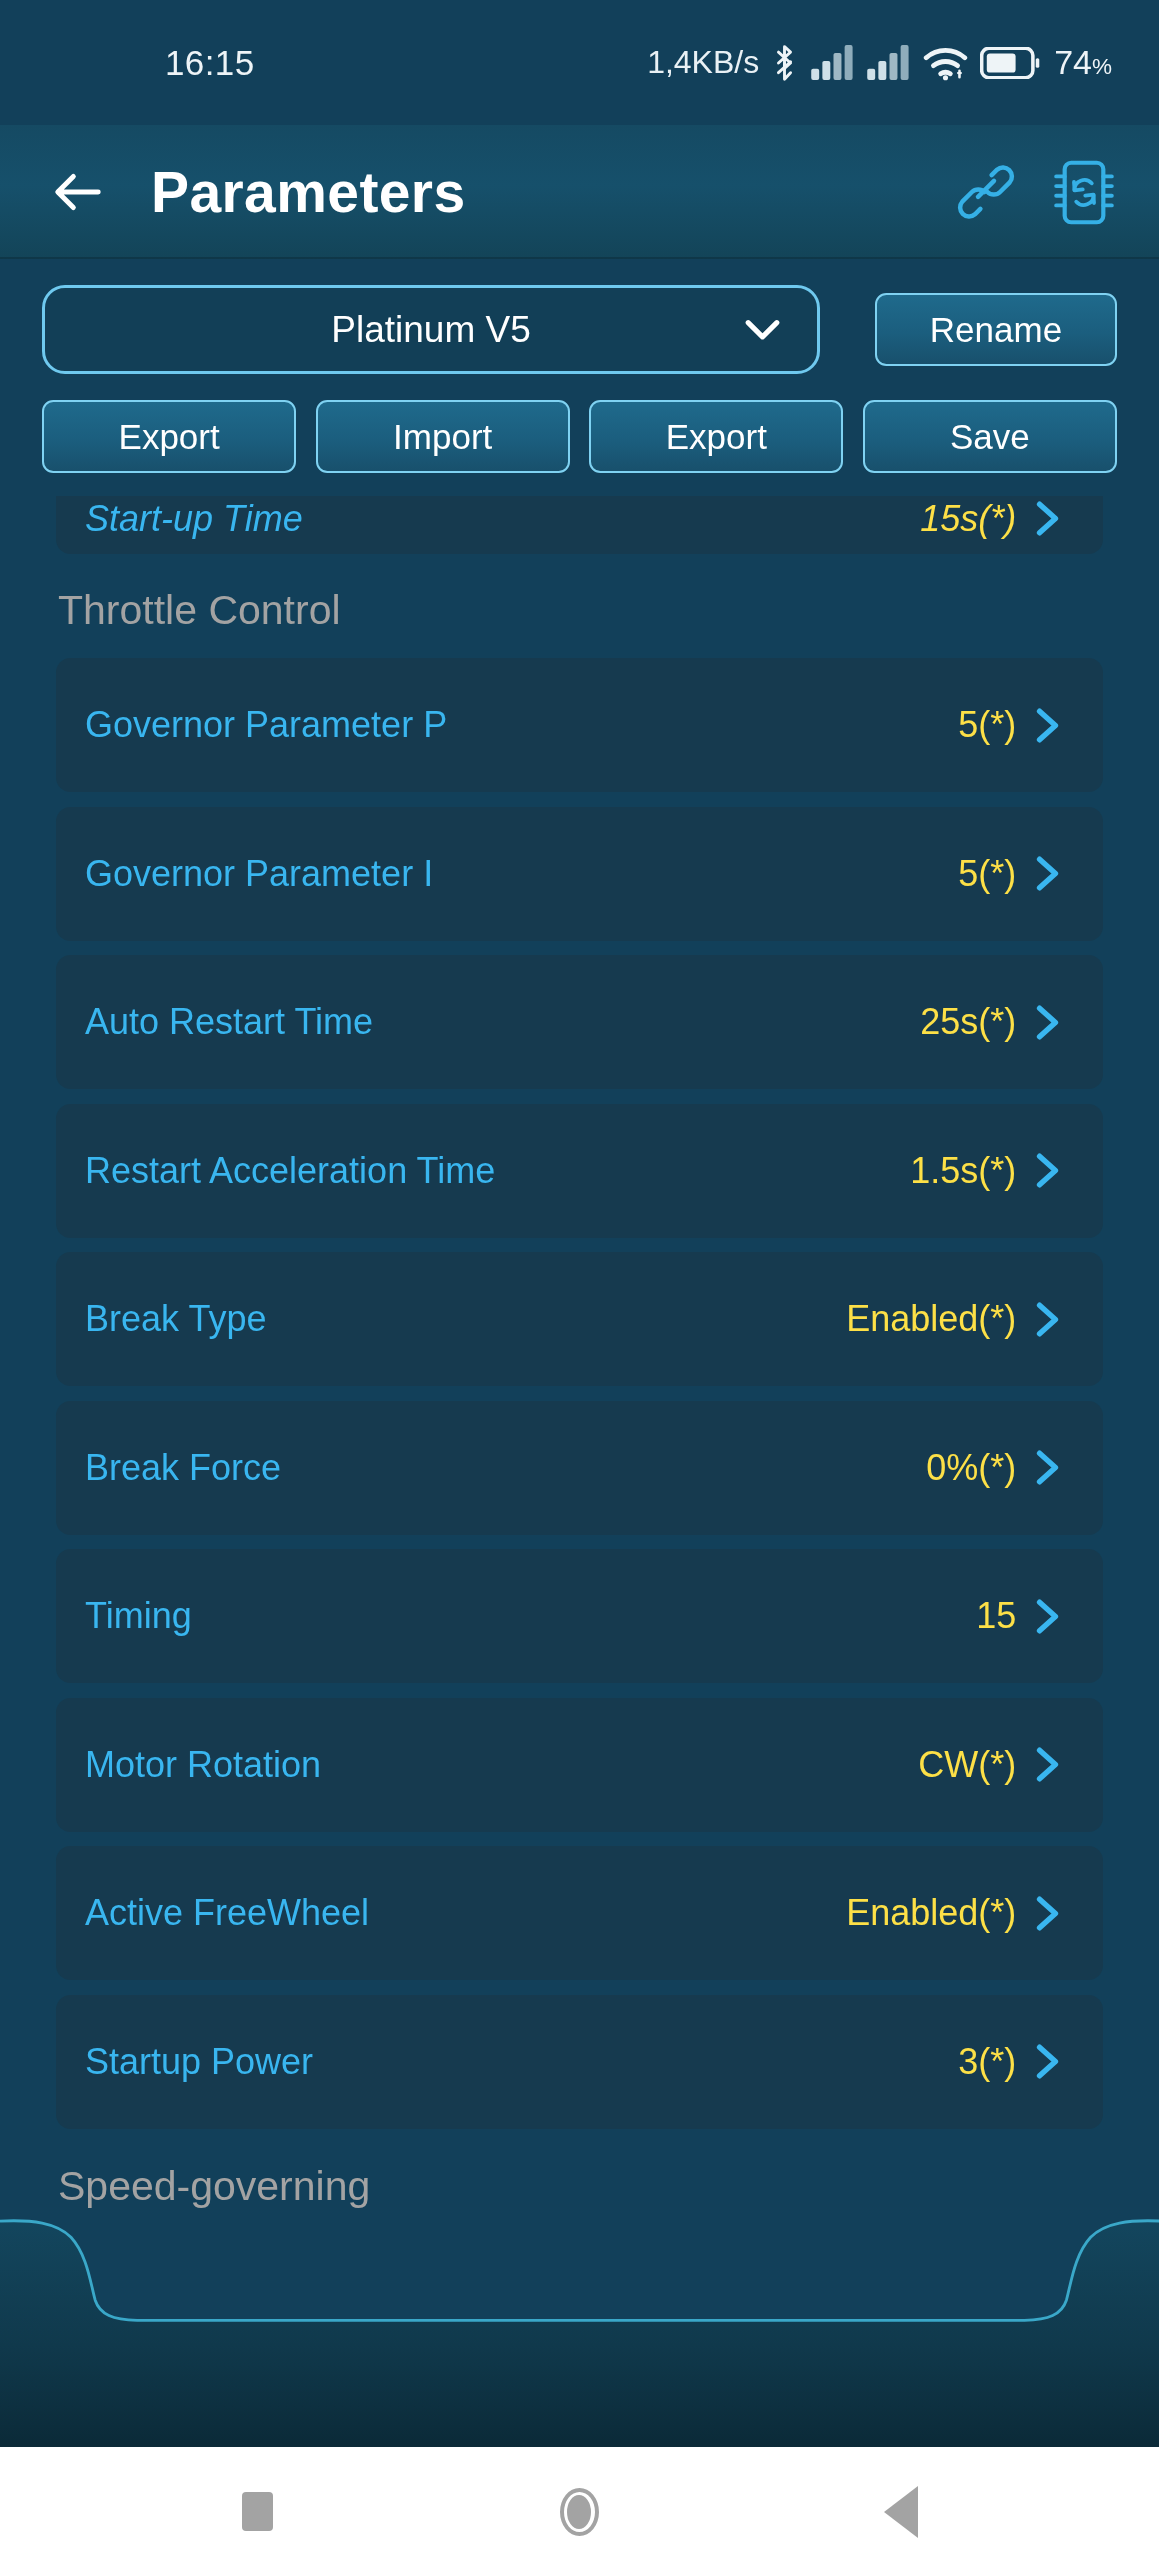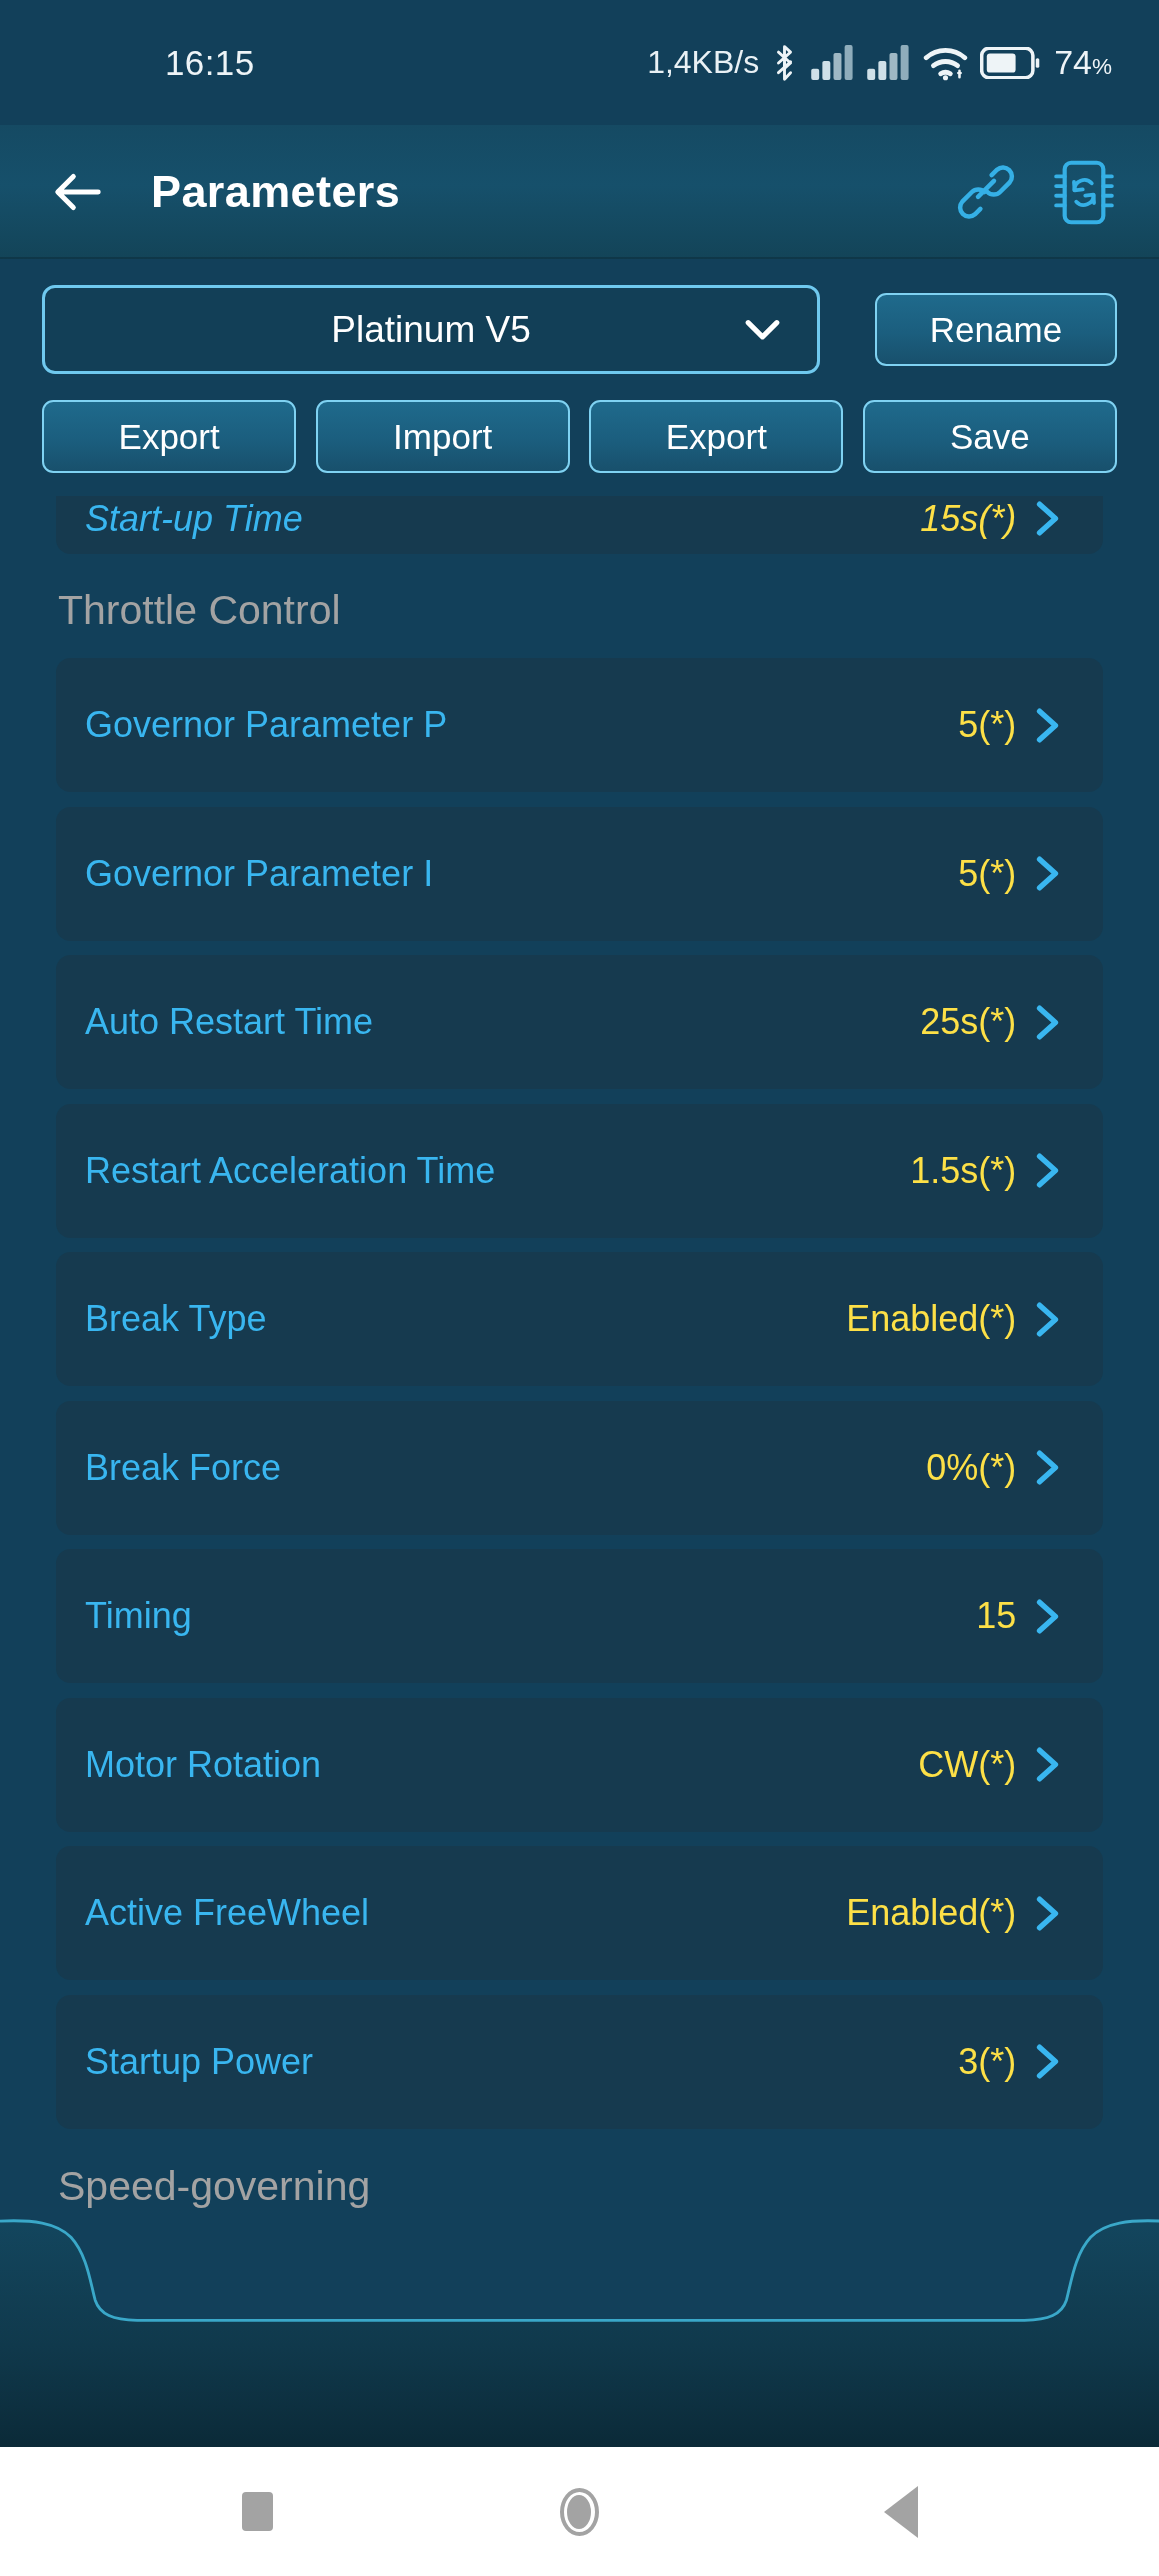--- a/index.html
+++ b/index.html
@@ -47,38 +47,38 @@
     display:flex; align-items:center;
     padding:0 42px 0 50px;
     position:relative;
   }
   .appbar::after{
     content:""; position:absolute; left:0; right:0; bottom:0; height:1.6px;
     background:rgba(0,0,0,0.18);
   }
   .back-arrow{ width:56px; height:56px; flex:0 0 auto; cursor:pointer; }
   .appbar-title{
-    color:#ffffff; font-size:45px; font-weight:bold;
+    color:#ffffff; font-size:57px; font-weight:bold;
     margin-left:45px; letter-spacing:0.4px;
   }
   .appbar-actions{ margin-left:auto; display:flex; align-items:center; gap:32px; }
   .appbar-actions .ic{ width:66px; height:66px; cursor:pointer; }
 
   
   .content{
     flex:1 1 auto; position:relative; overflow:hidden;
     background:#12405a;
   }
   .profile-row{
     display:flex; align-items:center; gap:0;
     padding:26px 42px 0 42px;
   }
   .dropdown{
     flex:1 1 auto; height:89px; margin-right:55px;
-    border:3.2px solid #6fc9ef; border-radius:13px;
+    border:3.2px solid #6fc9ef; border-radius:23px;
     background:#123f57;
     display:flex; align-items:center; justify-content:center;
     position:relative; cursor:pointer;
   }
   .dropdown-label{ color:#ffffff; font-size:37px; }
   .dropdown-caret{
     position:absolute; right:37px; top:50%; transform:translateY(-50%);
     width:35px; height:35px;
   }
   .btn{

